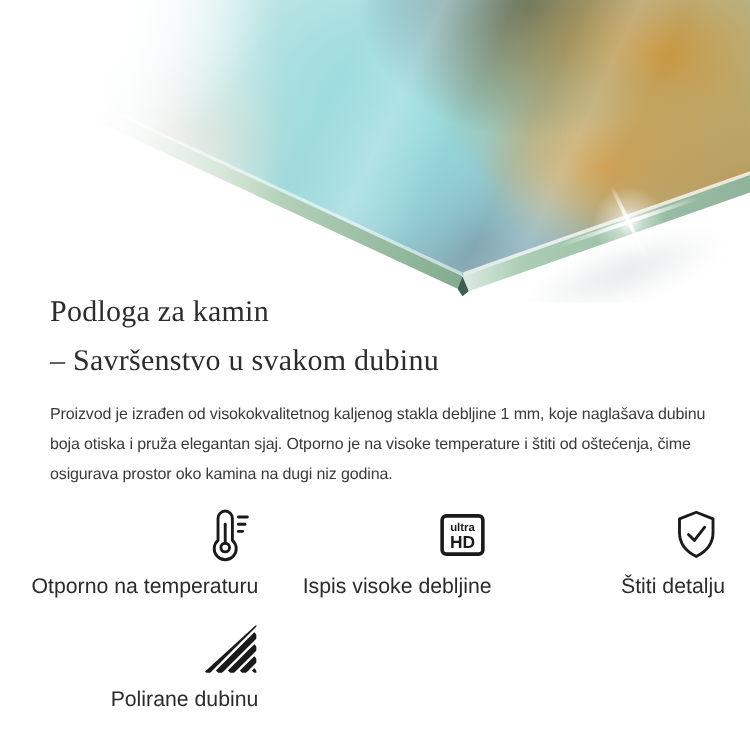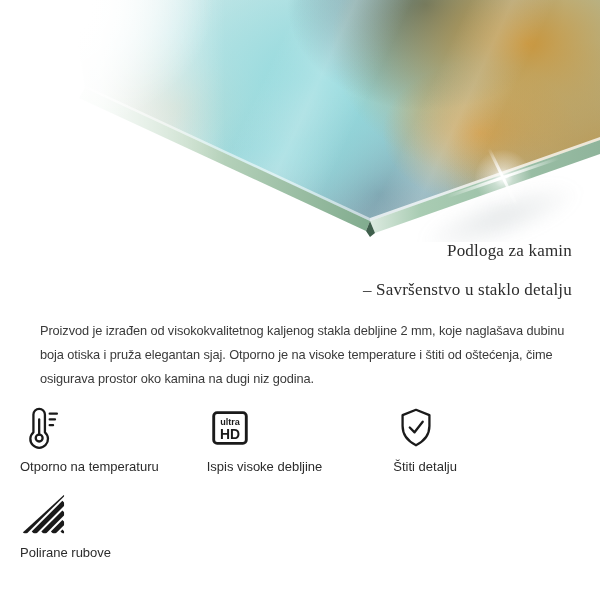--- a/index.html
+++ b/index.html
@@ -66,29 +66,29 @@
 
   .hero-fade { position:absolute; inset:0;
     background:
       radial-gradient(280px 190px at 2% 2%, #ffffff 28%, rgba(255,255,255,0) 72%),
       radial-gradient(320px 170px at 6% 100%, rgba(255,255,255,0.95) 20%, rgba(255,255,255,0) 70%),
       linear-gradient(to right, #ffffff 0px, #ffffff 48px, rgba(255,255,255,0.85) 100px, rgba(255,255,255,0) 225px); }
 
   
   .content { position:absolute; left:40px; top:231px; width:532px; }
   h1 { font-family:"Liberation Serif", serif; font-weight:400; color:#2c2c2c;
-       font-size:17px; line-height:39px; letter-spacing:0.2px;text-align:right; }
+       font-size:24px; line-height:39px; letter-spacing:0.2px; }
   .lead { margin-top:10px; font-size:12.8px; line-height:24px; color:#3a3a3a; letter-spacing:-0.1px; }
 
   
   .features { margin-top:13px; margin-left:-20px; width:560px;
     display:grid; grid-template-columns:repeat(3,1fr); row-gap:16px; }
-  .feature { display:flex; flex-direction:column; align-items:flex-start; }
+  .feature { display:flex; flex-direction:column; align-items:flex-end; }
   .feature .ic { height:48px; display:flex; align-items:center; justify-content:center; }
-  .feature .lbl { margin-top:7px; font-size:13px; color:#2b2b2b; text-align:center; }
+  .feature .lbl { margin-top:7px; font-size:17px; color:#2b2b2b; text-align:center; }
   svg.icon { stroke:#1a1a1a; fill:none; stroke-width:2.4; }
   svg.icon text { stroke:none; fill:#1a1a1a; font-family:"Liberation Sans", sans-serif; font-weight:bold; }
 </style>
 </head>
 <body>
 
 <div class="hero">
   <div class="shadow-a"></div>
   <div class="shadow-b"></div>
   <div class="glass-face"></div>
@@ -101,23 +101,23 @@
   <div class="sparkle">
     <div class="ray1"></div>
     <div class="ray2"></div>
   </div>
   <div class="hero-fade"></div>
 </div>
 
 <div class="content">
   <h1>
     <span>Podloga za kamin</span><br>
-    <span>– Savršenstvo u staklo detalju</span>
+    <span>– Savršenstvo u svakom dubinu</span>
   </h1>
-  <p class="lead">Proizvod je izrađen od visokokvalitetnog kaljenog stakla debljine 2 mm, koje naglašava dubinu boja otiska i pruža elegantan sjaj. Otporno je na visoke temperature i štiti od oštećenja, čime osigurava prostor oko kamina na dugi niz godina.</p>
+  <p class="lead">Proizvod je izrađen od visokokvalitetnog kaljenog stakla debljine 1 mm, koje naglašava dubinu boja otiska i pruža elegantan sjaj. Otporno je na visoke temperature i štiti od oštećenja, čime osigurava prostor oko kamina na dugi niz godina.</p>
 
   <div class="features">
 
     <div class="feature">
       <div class="ic">
         <svg class="icon" width="46" height="46" viewBox="0 0 48 48" stroke-linecap="round" stroke-linejoin="round">
           <path d="M14,10 a6,6 0 0 1 12,0 v18.5 a9.2,9.2 0 1 1 -12,0 z"></path>
           <circle cx="20" cy="34.5" r="3.6"></circle>
           <line x1="20" y1="15" x2="20" y2="30.5"></line>
           <line x1="31" y1="9" x2="38.5" y2="9"></line>
@@ -160,18 +160,18 @@
           </defs>
           <g clip-path="url(#tri)" stroke-width="5">
             <line x1="4" y1="44" x2="46" y2="2"></line>
             <line x1="14" y1="44" x2="46" y2="12"></line>
             <line x1="24" y1="44" x2="46" y2="22"></line>
             <line x1="34" y1="44" x2="46" y2="32"></line>
             <line x1="44" y1="44" x2="46" y2="42"></line>
           </g>
         </svg>
       </div>
-      <div class="lbl">Polirane rubove</div>
+      <div class="lbl">Polirane dubinu</div>
     </div>
 
 
   </div>
 </div>
 
 </body></html>

